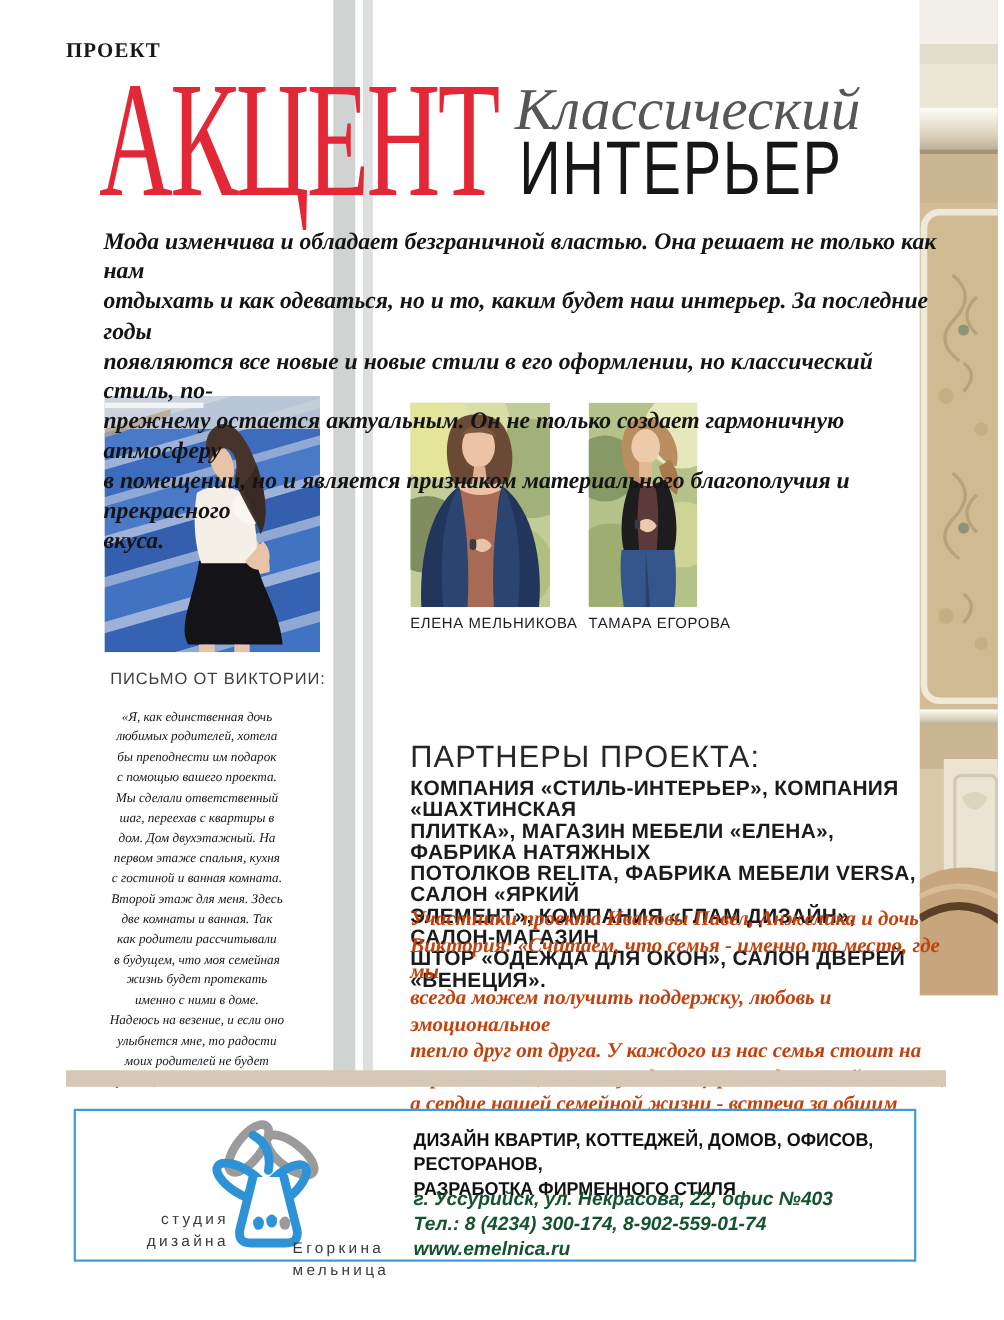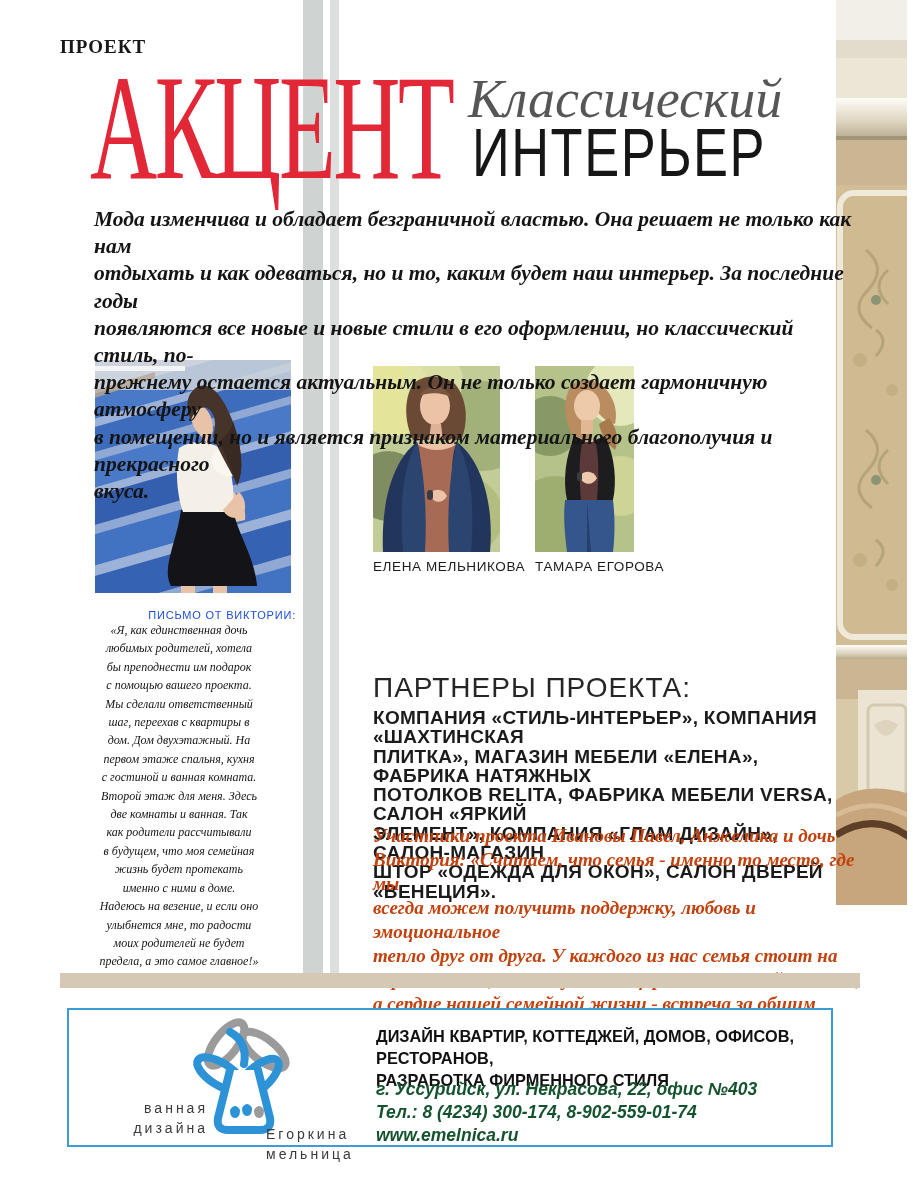--- a/index.html
+++ b/index.html
@@ -30,21 +30,21 @@
   .photo{overflow:hidden;}
   #photo-viktoria{left:95px;top:360px;width:196px;height:233px;}
   #photo-elena{left:373px;top:366px;width:127px;height:186px;}
   #photo-tamara{left:535px;top:366px;width:99px;height:186px;}
   .caption{font-size:13.5px;letter-spacing:0.6px;color:#1c1c1c;}
   #caption-elena{left:373px;top:559px;}
   #caption-tamara{left:535px;top:559px;}
 
   
   #letter{left:62px;top:609px;width:234px;text-align:right;}
-  #letter-heading{font-size:11px;letter-spacing:0.8px;color:#1d4ed8;margin-bottom:0;}
+  #letter-heading{font-size:15px;letter-spacing:0.8px;color:#404040;margin-bottom:16px;}
   #letter-body{font-size:12px;line-height:18.4px;font-style:italic;font-weight:normal;color:#141414;text-align:center;}
 
   
   #author{left:373px;top:594px;}
   #author-heading{font-size:18px;letter-spacing:0.6px;line-height:25px;color:#232323;}
   .author-line{font-size:18px;font-weight:bold;letter-spacing:0.4px;line-height:25px;color:#1b1b1b;}
 
   
   #partners-heading{left:373px;top:672px;font-size:28px;letter-spacing:1px;color:#262626;}
   #partners-list{left:373px;top:708px;width:480px;font-size:19px;font-weight:bold;
@@ -281,21 +281,21 @@
 
         <path d="M52 58 L40 106 Q38 118 50 118 L82 118 Q94 118 92 106 L80 58" stroke="#2d93d6" stroke-width="8" stroke-linejoin="round" fill="#ffffff"></path>
       </g>
 
       <path d="M52 98 q5 -8 10 0 q0 8 -5 8 q-5 0 -5 -8" fill="#2d93d6"></path>
       <path d="M64 96 q5 -8 10 0 q0 8 -5 8 q-5 0 -5 -8" fill="#2d93d6"></path>
       <path d="M76 98 q5 -8 10 0 q0 8 -5 8 q-5 0 -5 -8" fill="#9b9b9b"></path>
     </svg>
   </div>
   <div id="logo-left" class="abs logo-word sans">
-    <div>ванная</div>
+    <div>студия</div>
     <div>дизайна</div>
   </div>
   <div id="logo-right" class="abs logo-word sans">
     <div>Егоркина</div>
     <div>мельница</div>
   </div>
 
   <div id="services" class="abs sans pre">ДИЗАЙН КВАРТИР, КОТТЕДЖЕЙ, ДОМОВ, ОФИСОВ, РЕСТОРАНОВ,
 РАЗРАБОТКА ФИРМЕННОГО СТИЛЯ</div>
   <div id="addr-block" class="abs sans">

